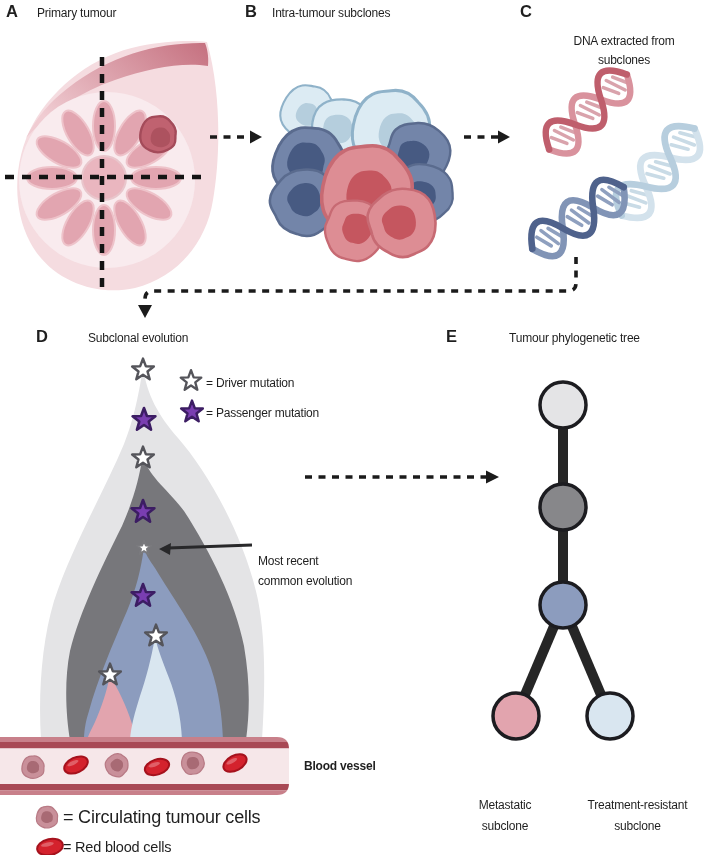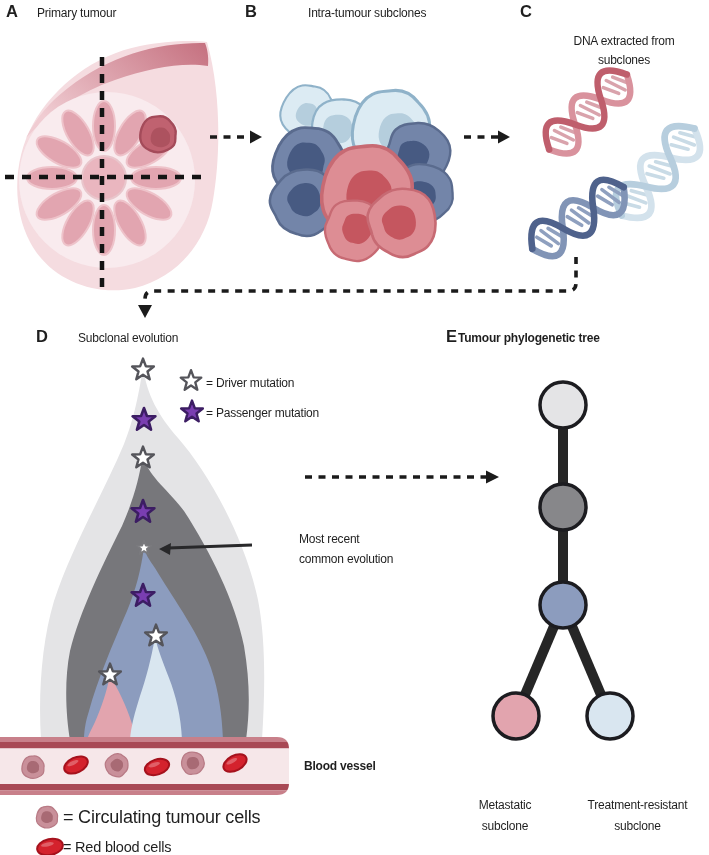--- a/index.html
+++ b/index.html
@@ -233,38 +233,38 @@
     <circle cx="563" cy="605" r="23" stroke="#1c1c20" stroke-width="3.5" fill="#8c9cbe"></circle>
     <circle cx="516" cy="716" r="23" stroke="#1c1c20" stroke-width="3.5" fill="#e2a4ae"></circle>
     <circle cx="610" cy="716" r="23" stroke="#1c1c20" stroke-width="3.5" fill="#d9e6f0"></circle>
   </g>
 </svg>
 
 <div class="txt letter" style="left:6px;top:2px;">A</div>
 <div class="txt" style="left:37px;top:4px;">Primary tumour</div>
 
 <div class="txt letter" style="left:245px;top:2px;">B</div>
-<div class="txt" style="left:272px;top:4px;margin-left:36px;">Intra-tumour subclones</div>
+<div class="txt" style="left:272px;top:4px;">Intra-tumour subclones</div>
 
 <div class="txt letter" style="left:520px;top:2px;">C</div>
 <div class="txt center" style="left:544px;top:4px;width:160px;">
   <div>DNA extracted from</div>
   <div>subclones</div>
 </div>
 
 <div class="txt letter" style="left:36px;top:327px;">D</div>
-<div class="txt" style="left:78px;top:329px;">Subclonal evolution</div>
+<div class="txt" style="left:88px;top:329px;">Subclonal evolution</div>
 
 <div class="txt letter" style="left:446px;top:327px;">E</div>
-<div class="txt" style="left:458px;top:329px;font-weight:bold;">Tumour phylogenetic tree</div>
+<div class="txt" style="left:509px;top:329px;">Tumour phylogenetic tree</div>
 
 <div class="txt" style="left:206px;top:374px;">= Driver mutation</div>
 <div class="txt" style="left:206px;top:404px;text-align:center;">= Passenger mutation</div>
 
-<div class="txt lh20" style="left:258px;top:529px;margin-left:41px;">
+<div class="txt lh20" style="left:258px;top:551px;">
   <div>Most recent</div>
   <div>common evolution</div>
 </div>
 
 <div class="txt" style="left:304px;top:757px;font-weight:bold;">Blood vessel</div>
 
 <div class="txt" style="left:63px;top:808px;font-size:18px;">= Circulating tumour cells</div>
 <div class="txt" style="left:63px;top:838px;font-size:14.5px;">= Red blood cells</div>
 
 <div class="txt center lh21" style="left:440px;top:767px;width:130px;">

